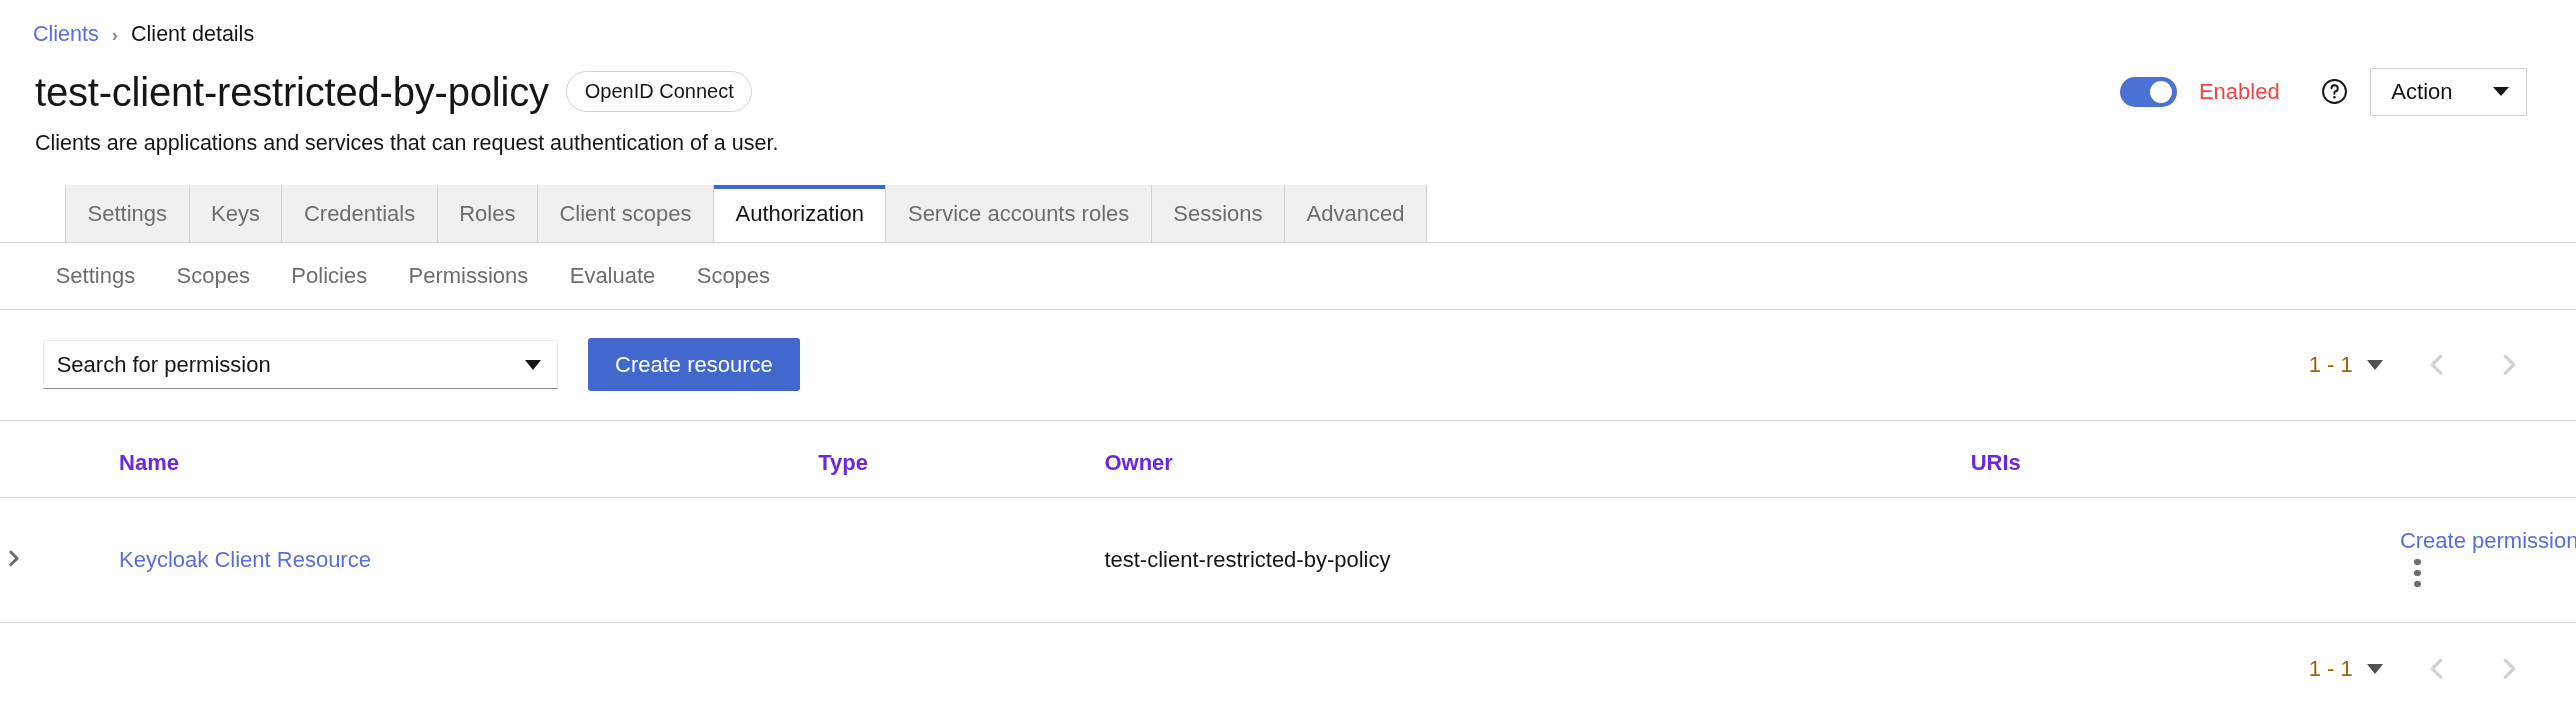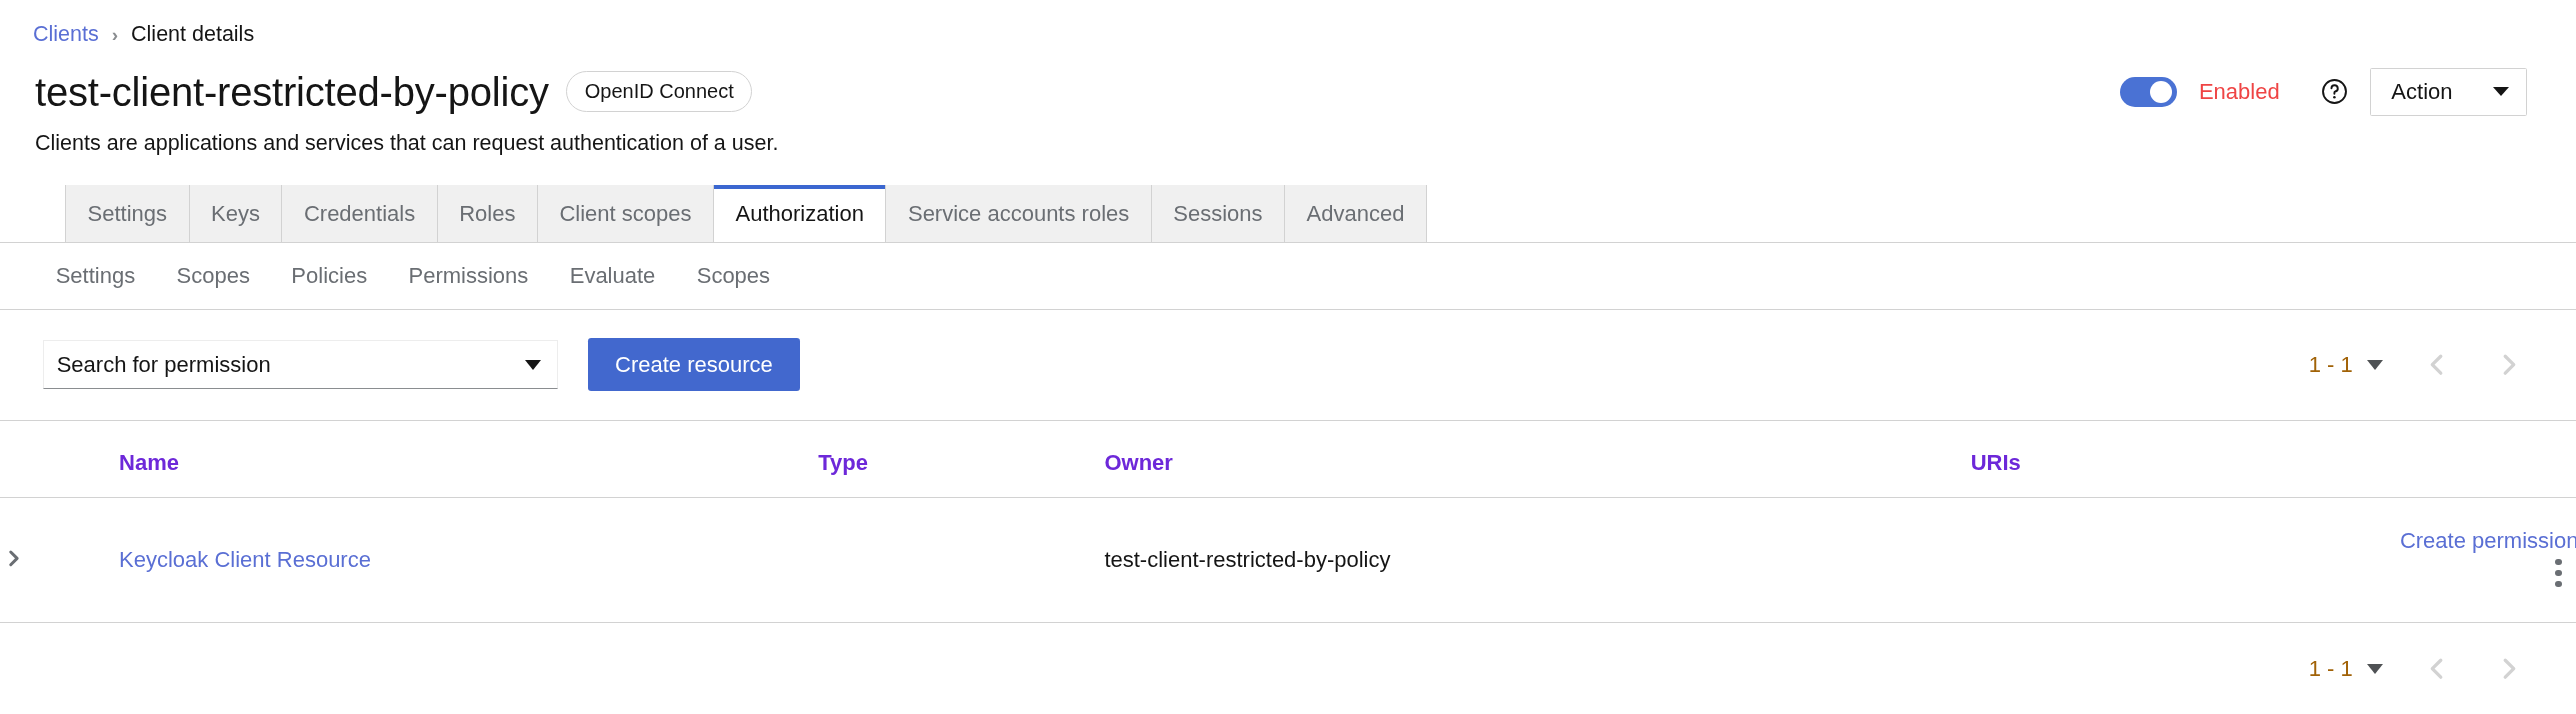--- a/index.html
+++ b/index.html
@@ -349,21 +349,20 @@
     font-size: 22px;
   }
   .create-permission-link {
     color: #5a6fd4;
     text-decoration: none;
     cursor: pointer;
     font-size: 22px;
     white-space: nowrap;
   }
   .cell-right {
-    text-align: right;
   }
   .kebab {
     display: inline-flex;
     flex-direction: column;
     align-items: center;
     justify-content: center;
     gap: 4.8px;
     width: 35px;
     height: 38px;
     cursor: pointer;

